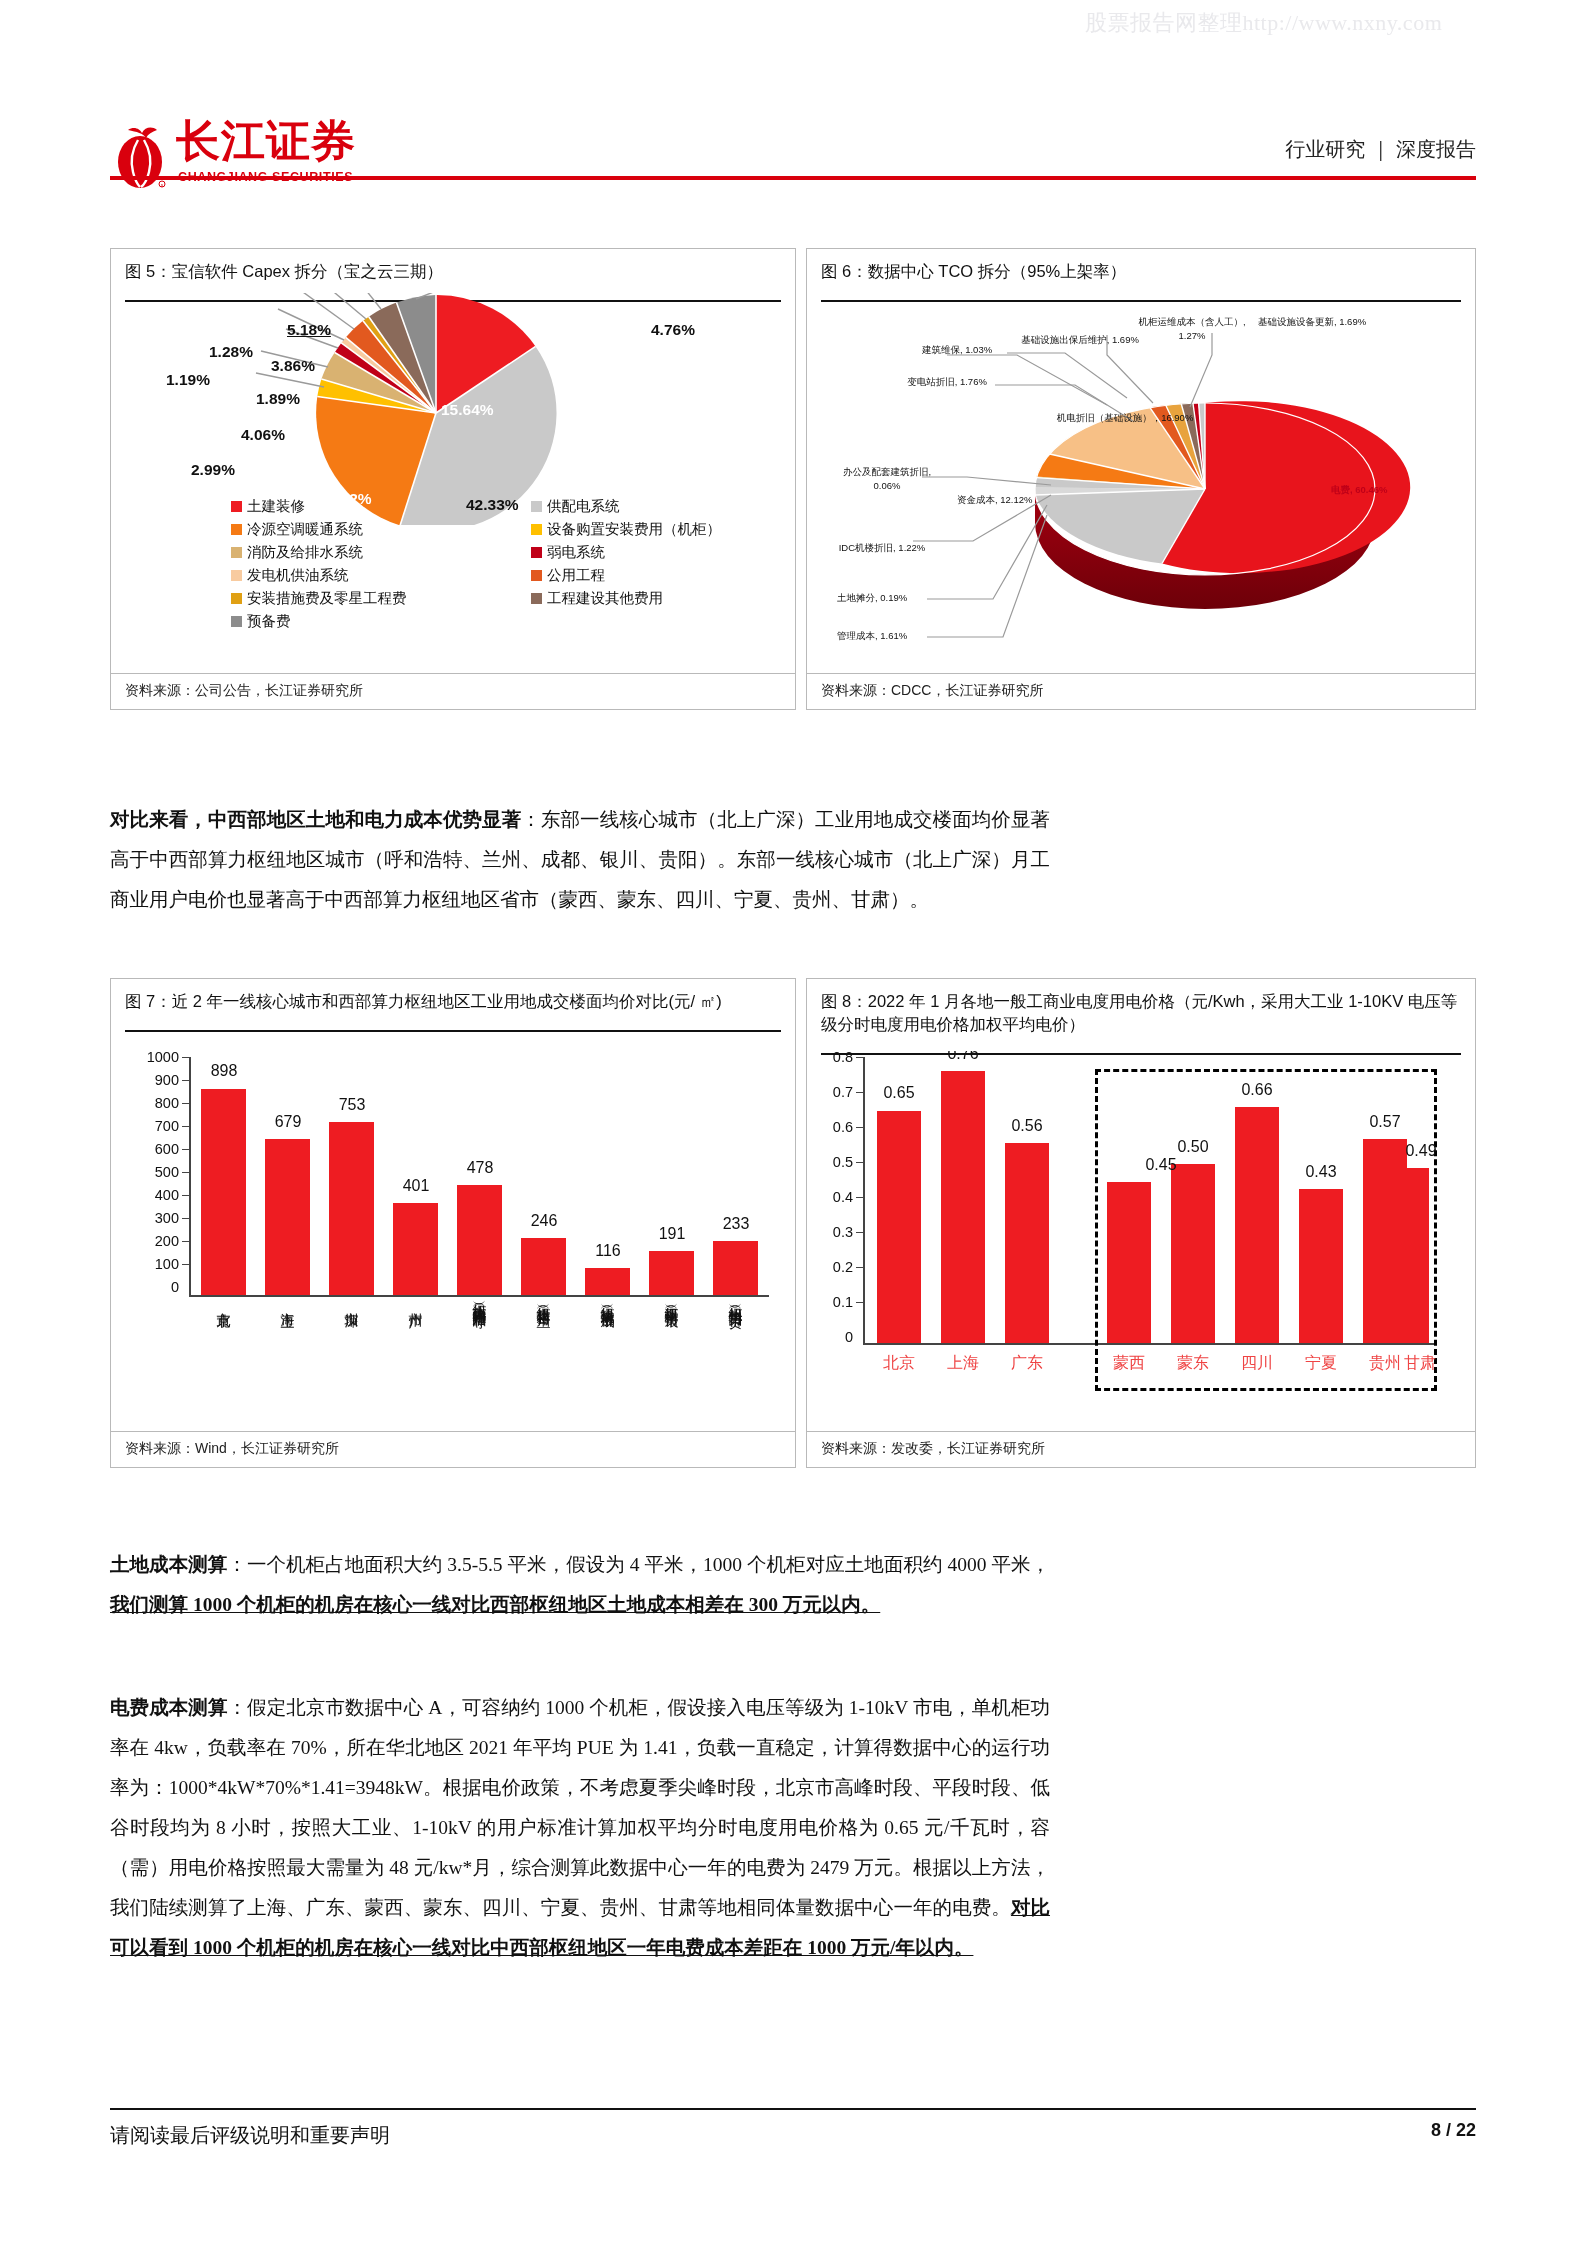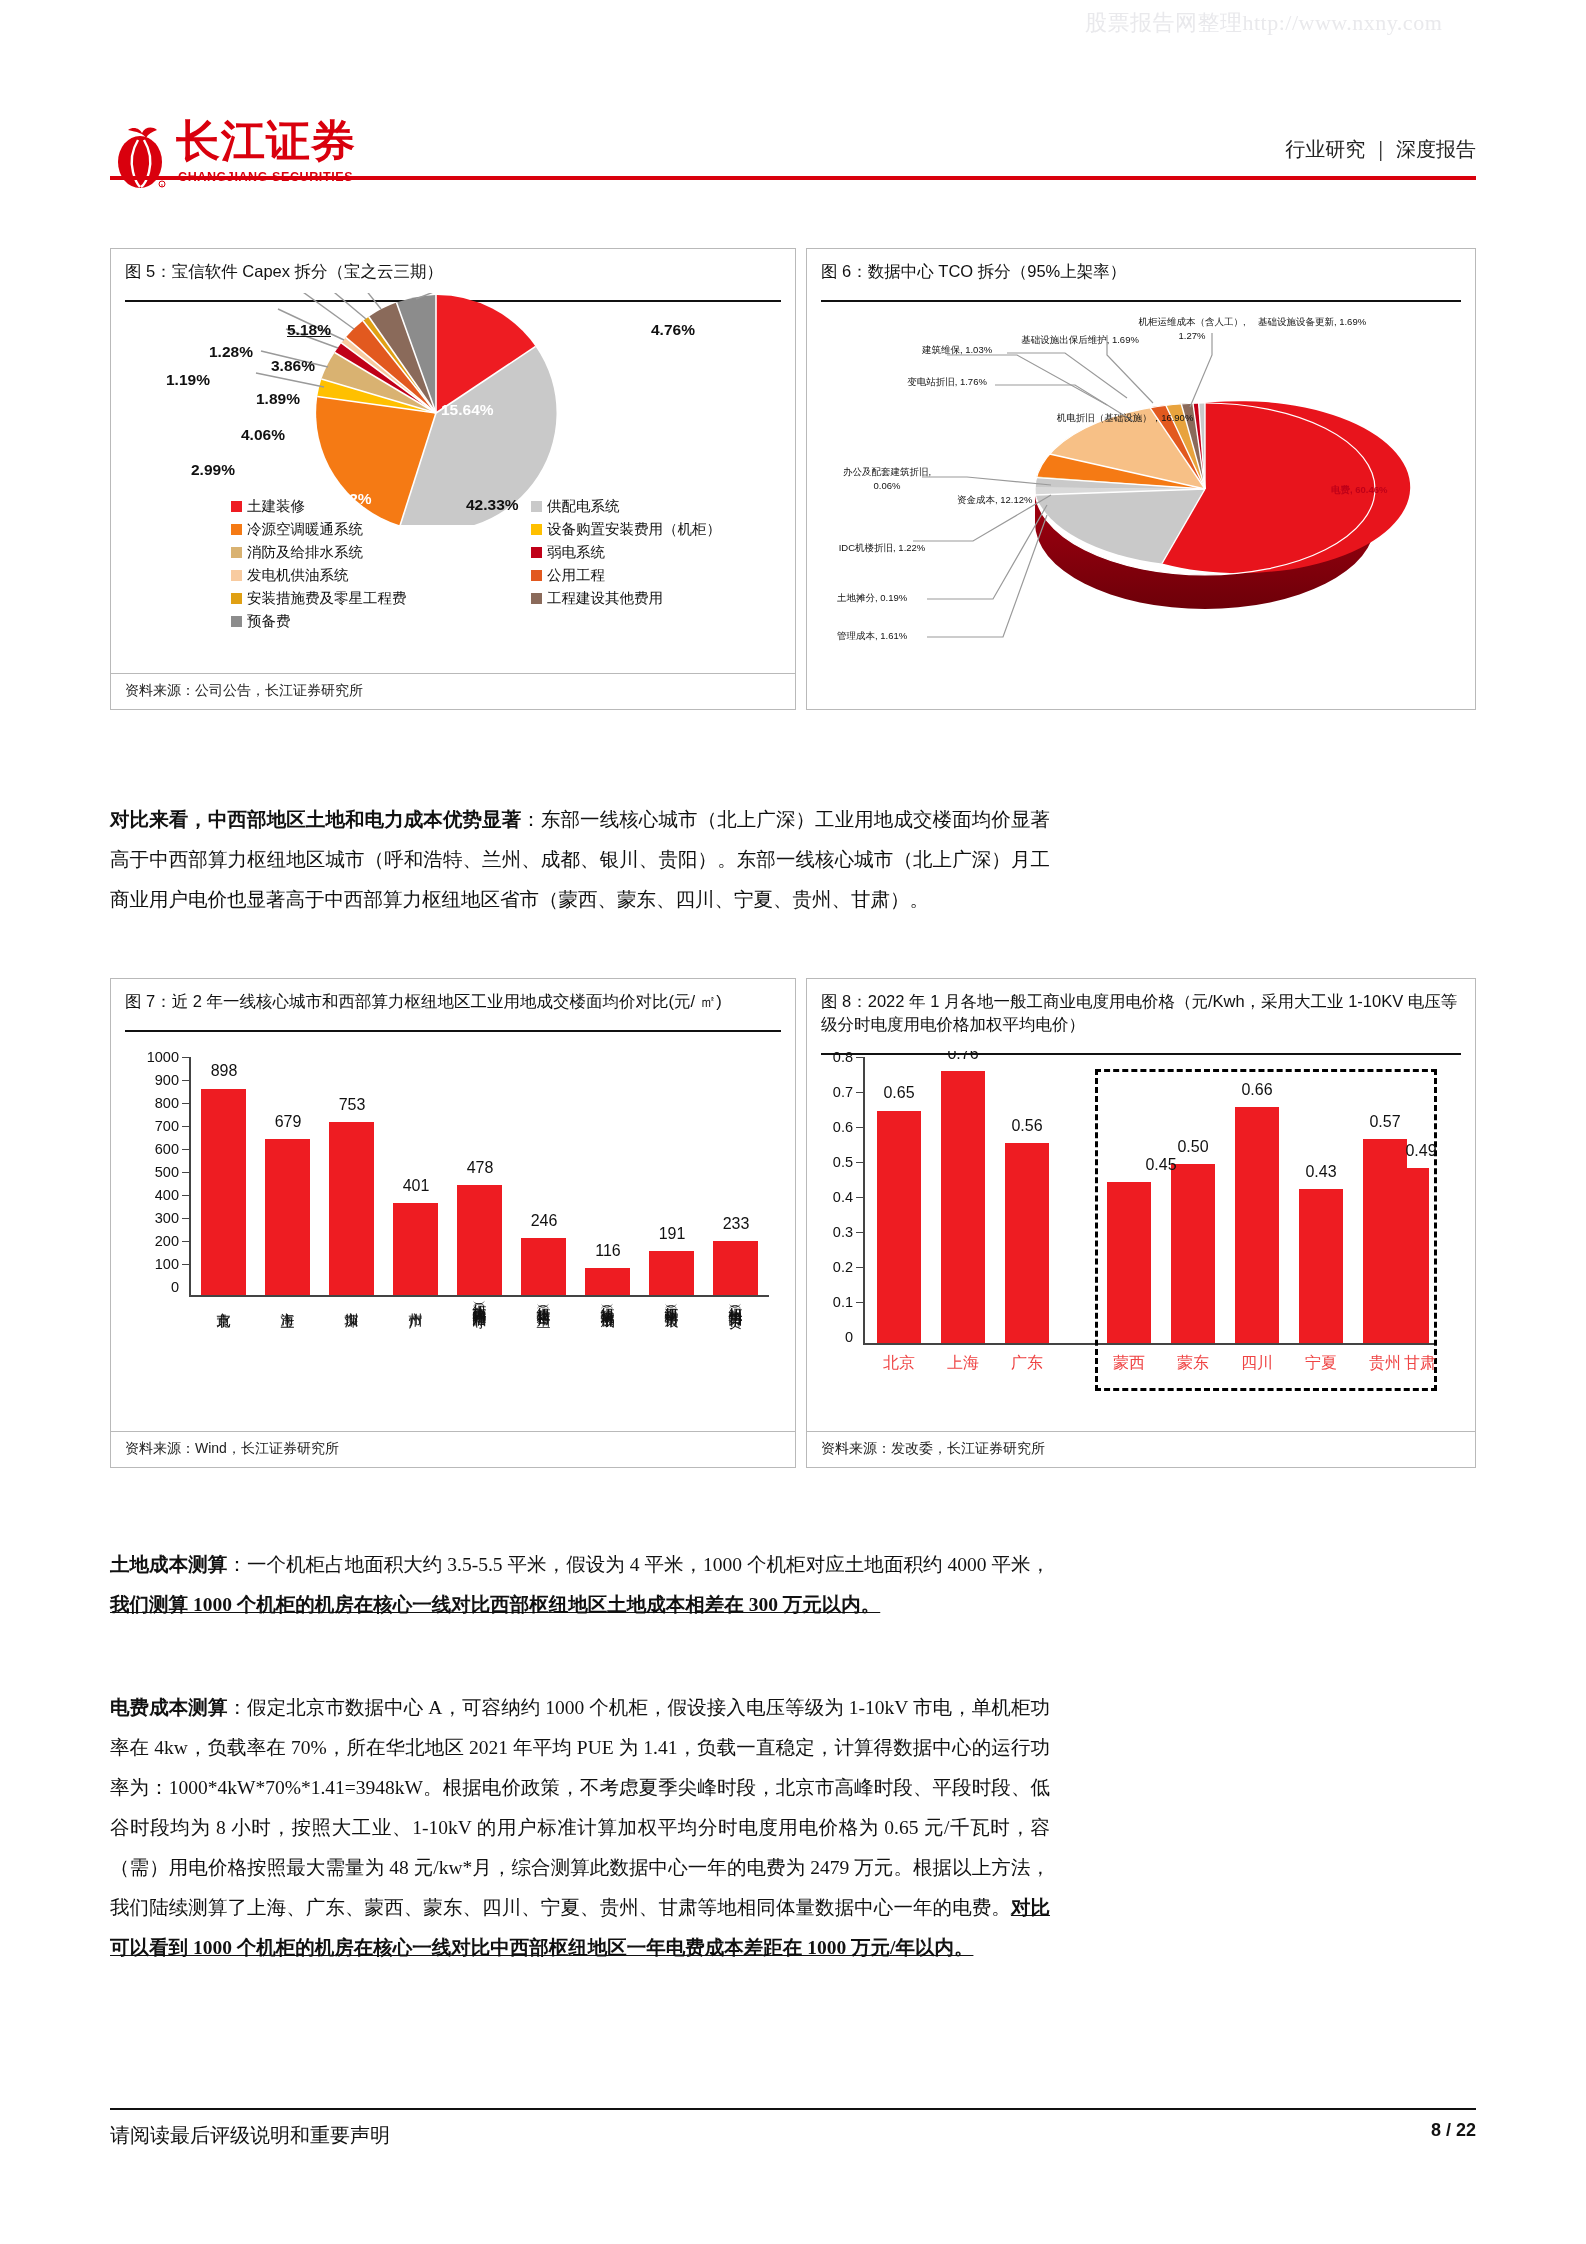--- a/index.html
+++ b/index.html
@@ -279,20 +279,21 @@
       <div class="lbl2 c" style="left:440px;top:22px;width:130px;white-space:normal;">基础设施设备更新, 1.69%</div>
       <div class="lbl2 c" style="left:80px;top:82px;width:120px;">变电站折旧, 1.76%</div>
       <div class="lbl2 c" style="left:238px;top:118px;width:160px;white-space:normal;">机电折旧（基础设施），16.90%</div>
       <div class="lbl2 c" style="left:30px;top:172px;width:100px;white-space:normal;">办公及配套建筑折旧, 0.06%</div>
       <div class="lbl2 c" style="left:30px;top:248px;width:90px;white-space:normal;">IDC机楼折旧, 1.22%</div>
       <div class="lbl2" style="left:150px;top:200px;">资金成本, 12.12%</div>
       <div class="lbl2" style="left:30px;top:298px;">土地摊分, 0.19%</div>
       <div class="lbl2" style="left:30px;top:336px;">管理成本, 1.61%</div>
       <div class="lbl2" style="left:524px;top:190px;color:#c00018;font-weight:bold;">电费, 60.46%</div>
     </div>
+    <div class="fig-src">资料来源：CDCC，长江证券研究所</div>
   </div>
 
   <div class="para" style="top:800px;">
     <b>对比来看，中西部地区土地和电力成本优势显著</b><span>：东部一线核心城市（北上广深）工业用地成交楼面均价显著高于中西部算力枢纽地区城市（呼和浩特、兰州、成都、银川、贵阳）。东部一线核心城市（北上广深）月工商业用户电价也显著高于中西部算力枢纽地区省市（蒙西、蒙东、四川、宁夏、贵州、甘肃）。</span>
   </div>
 
   <div class="fig" style="left:110px;top:978px;width:686px;height:490px;">
     <div class="fig-title">
       <span>图 7：近 2 年一线核心城市和西部算力枢纽地区工业用地成交楼面均价对比(元/ ㎡)</span>
       <div class="rule"></div>

